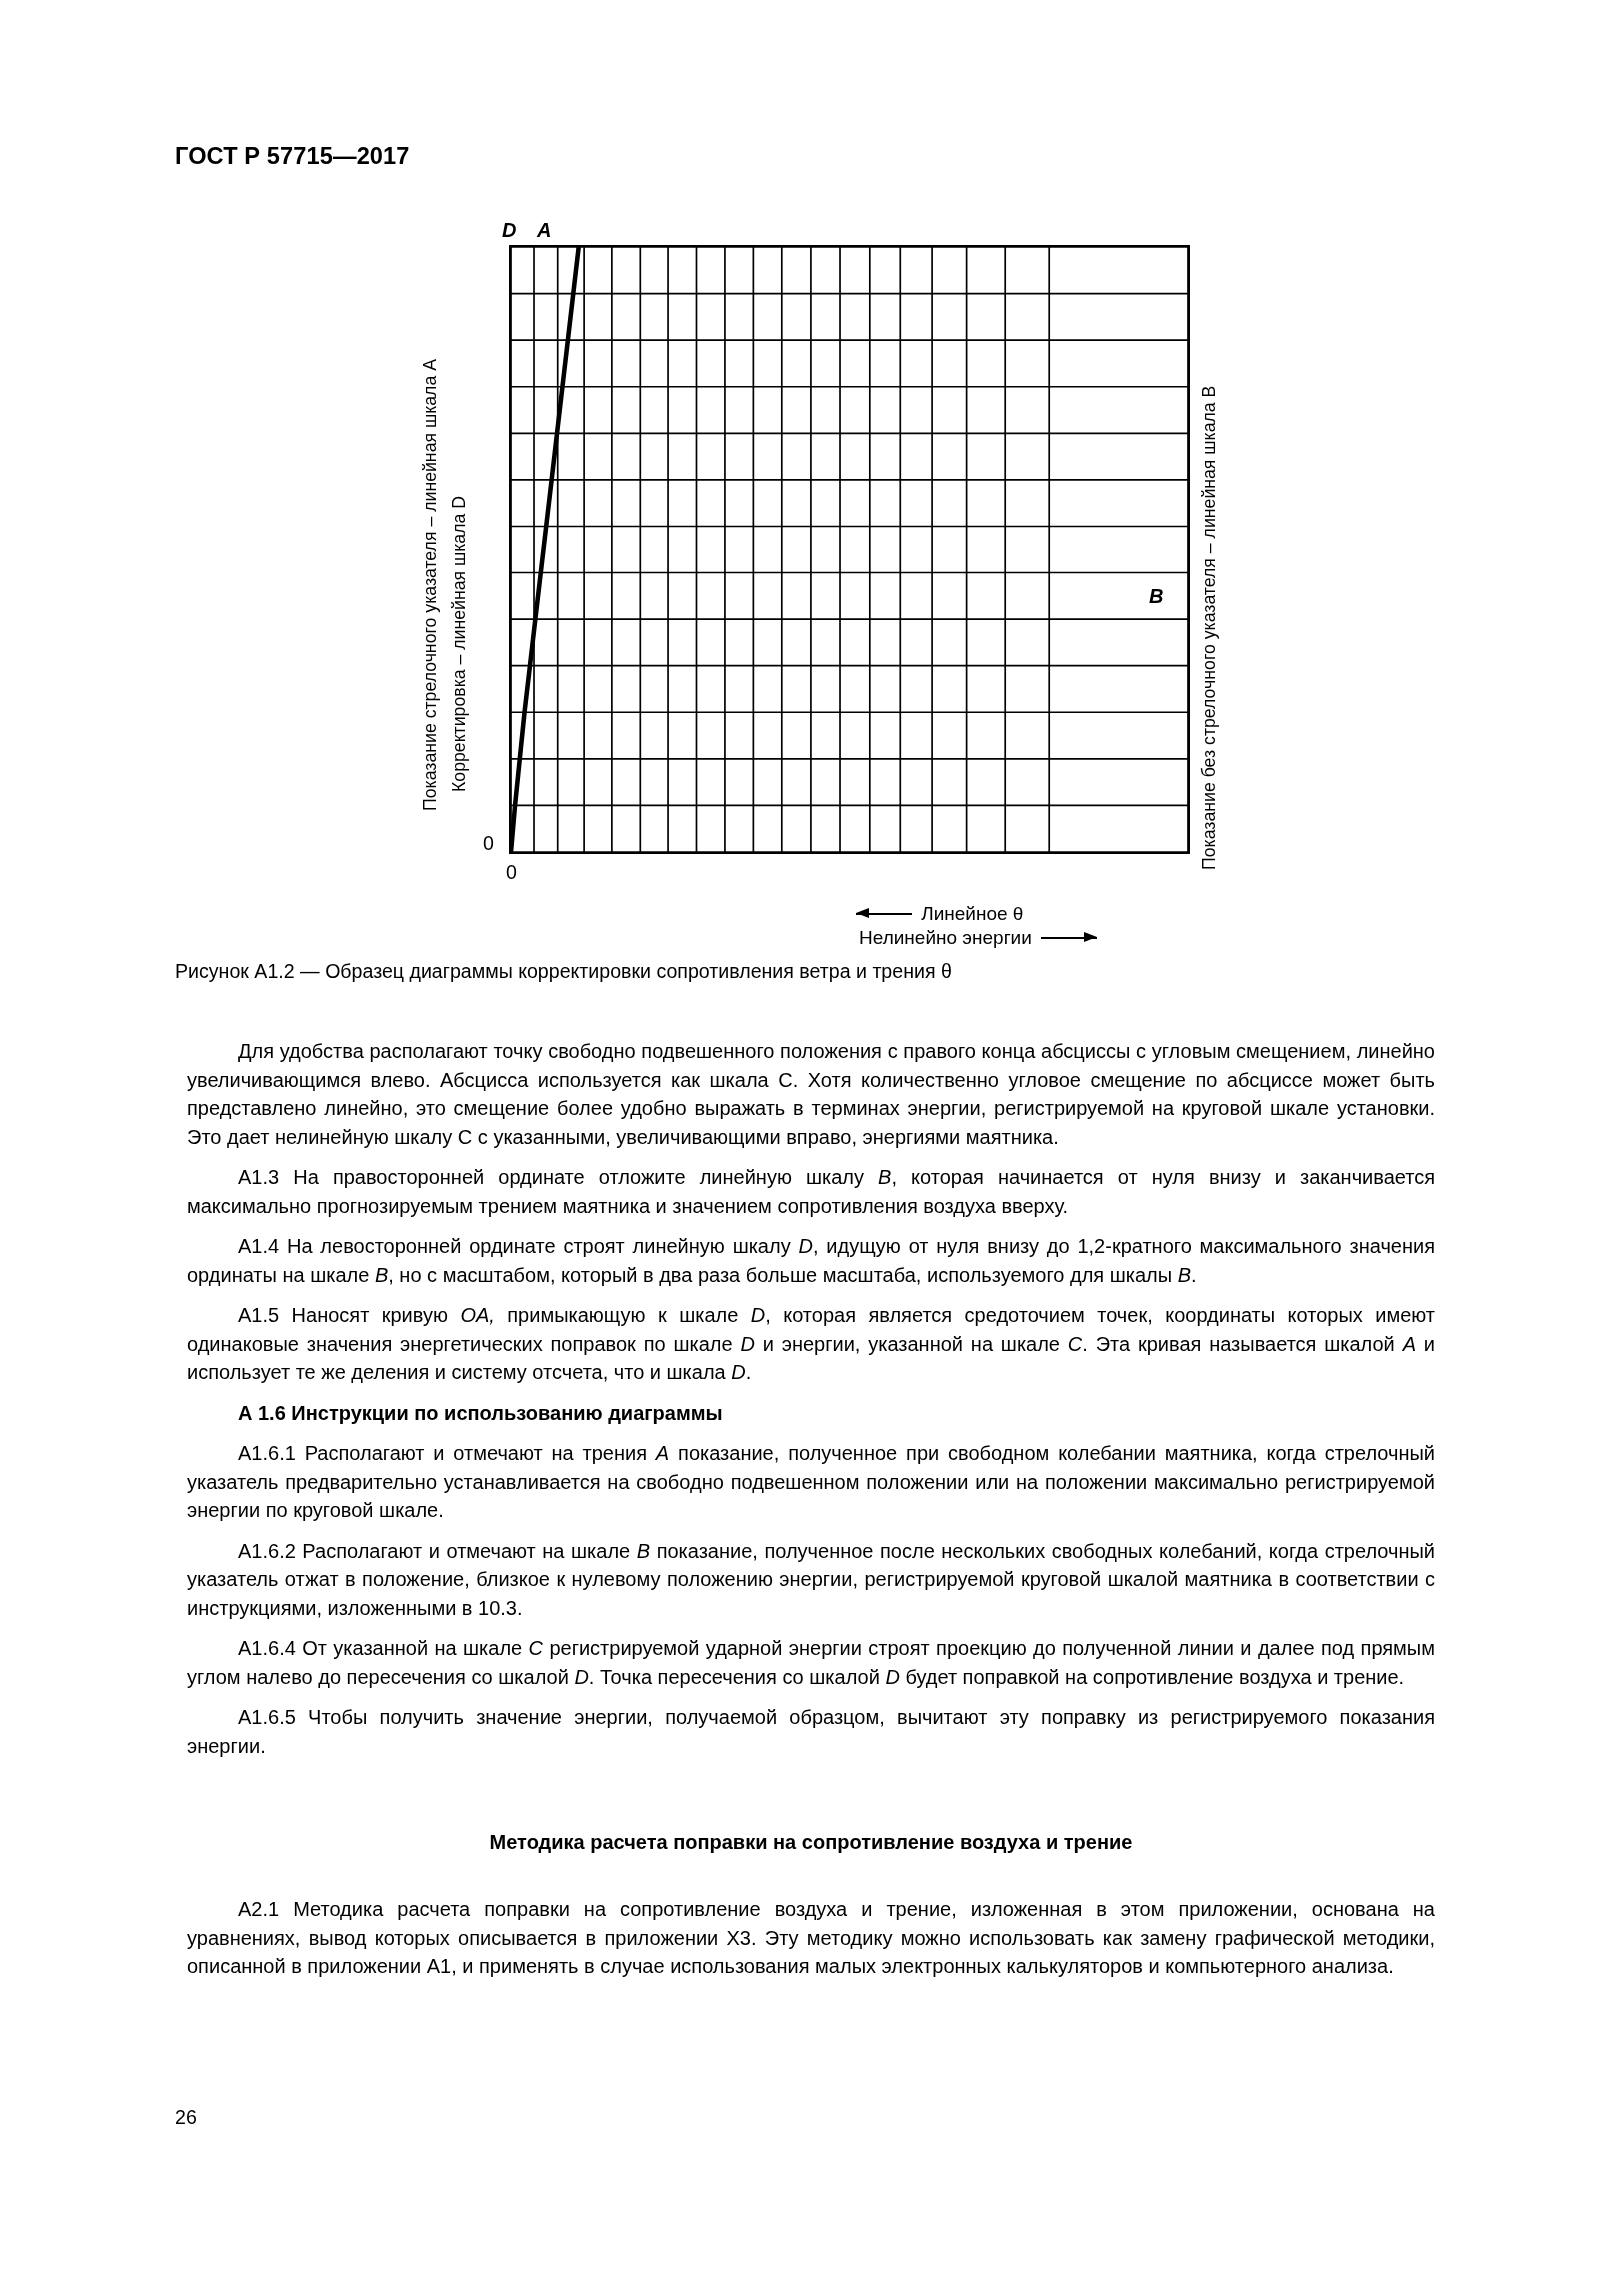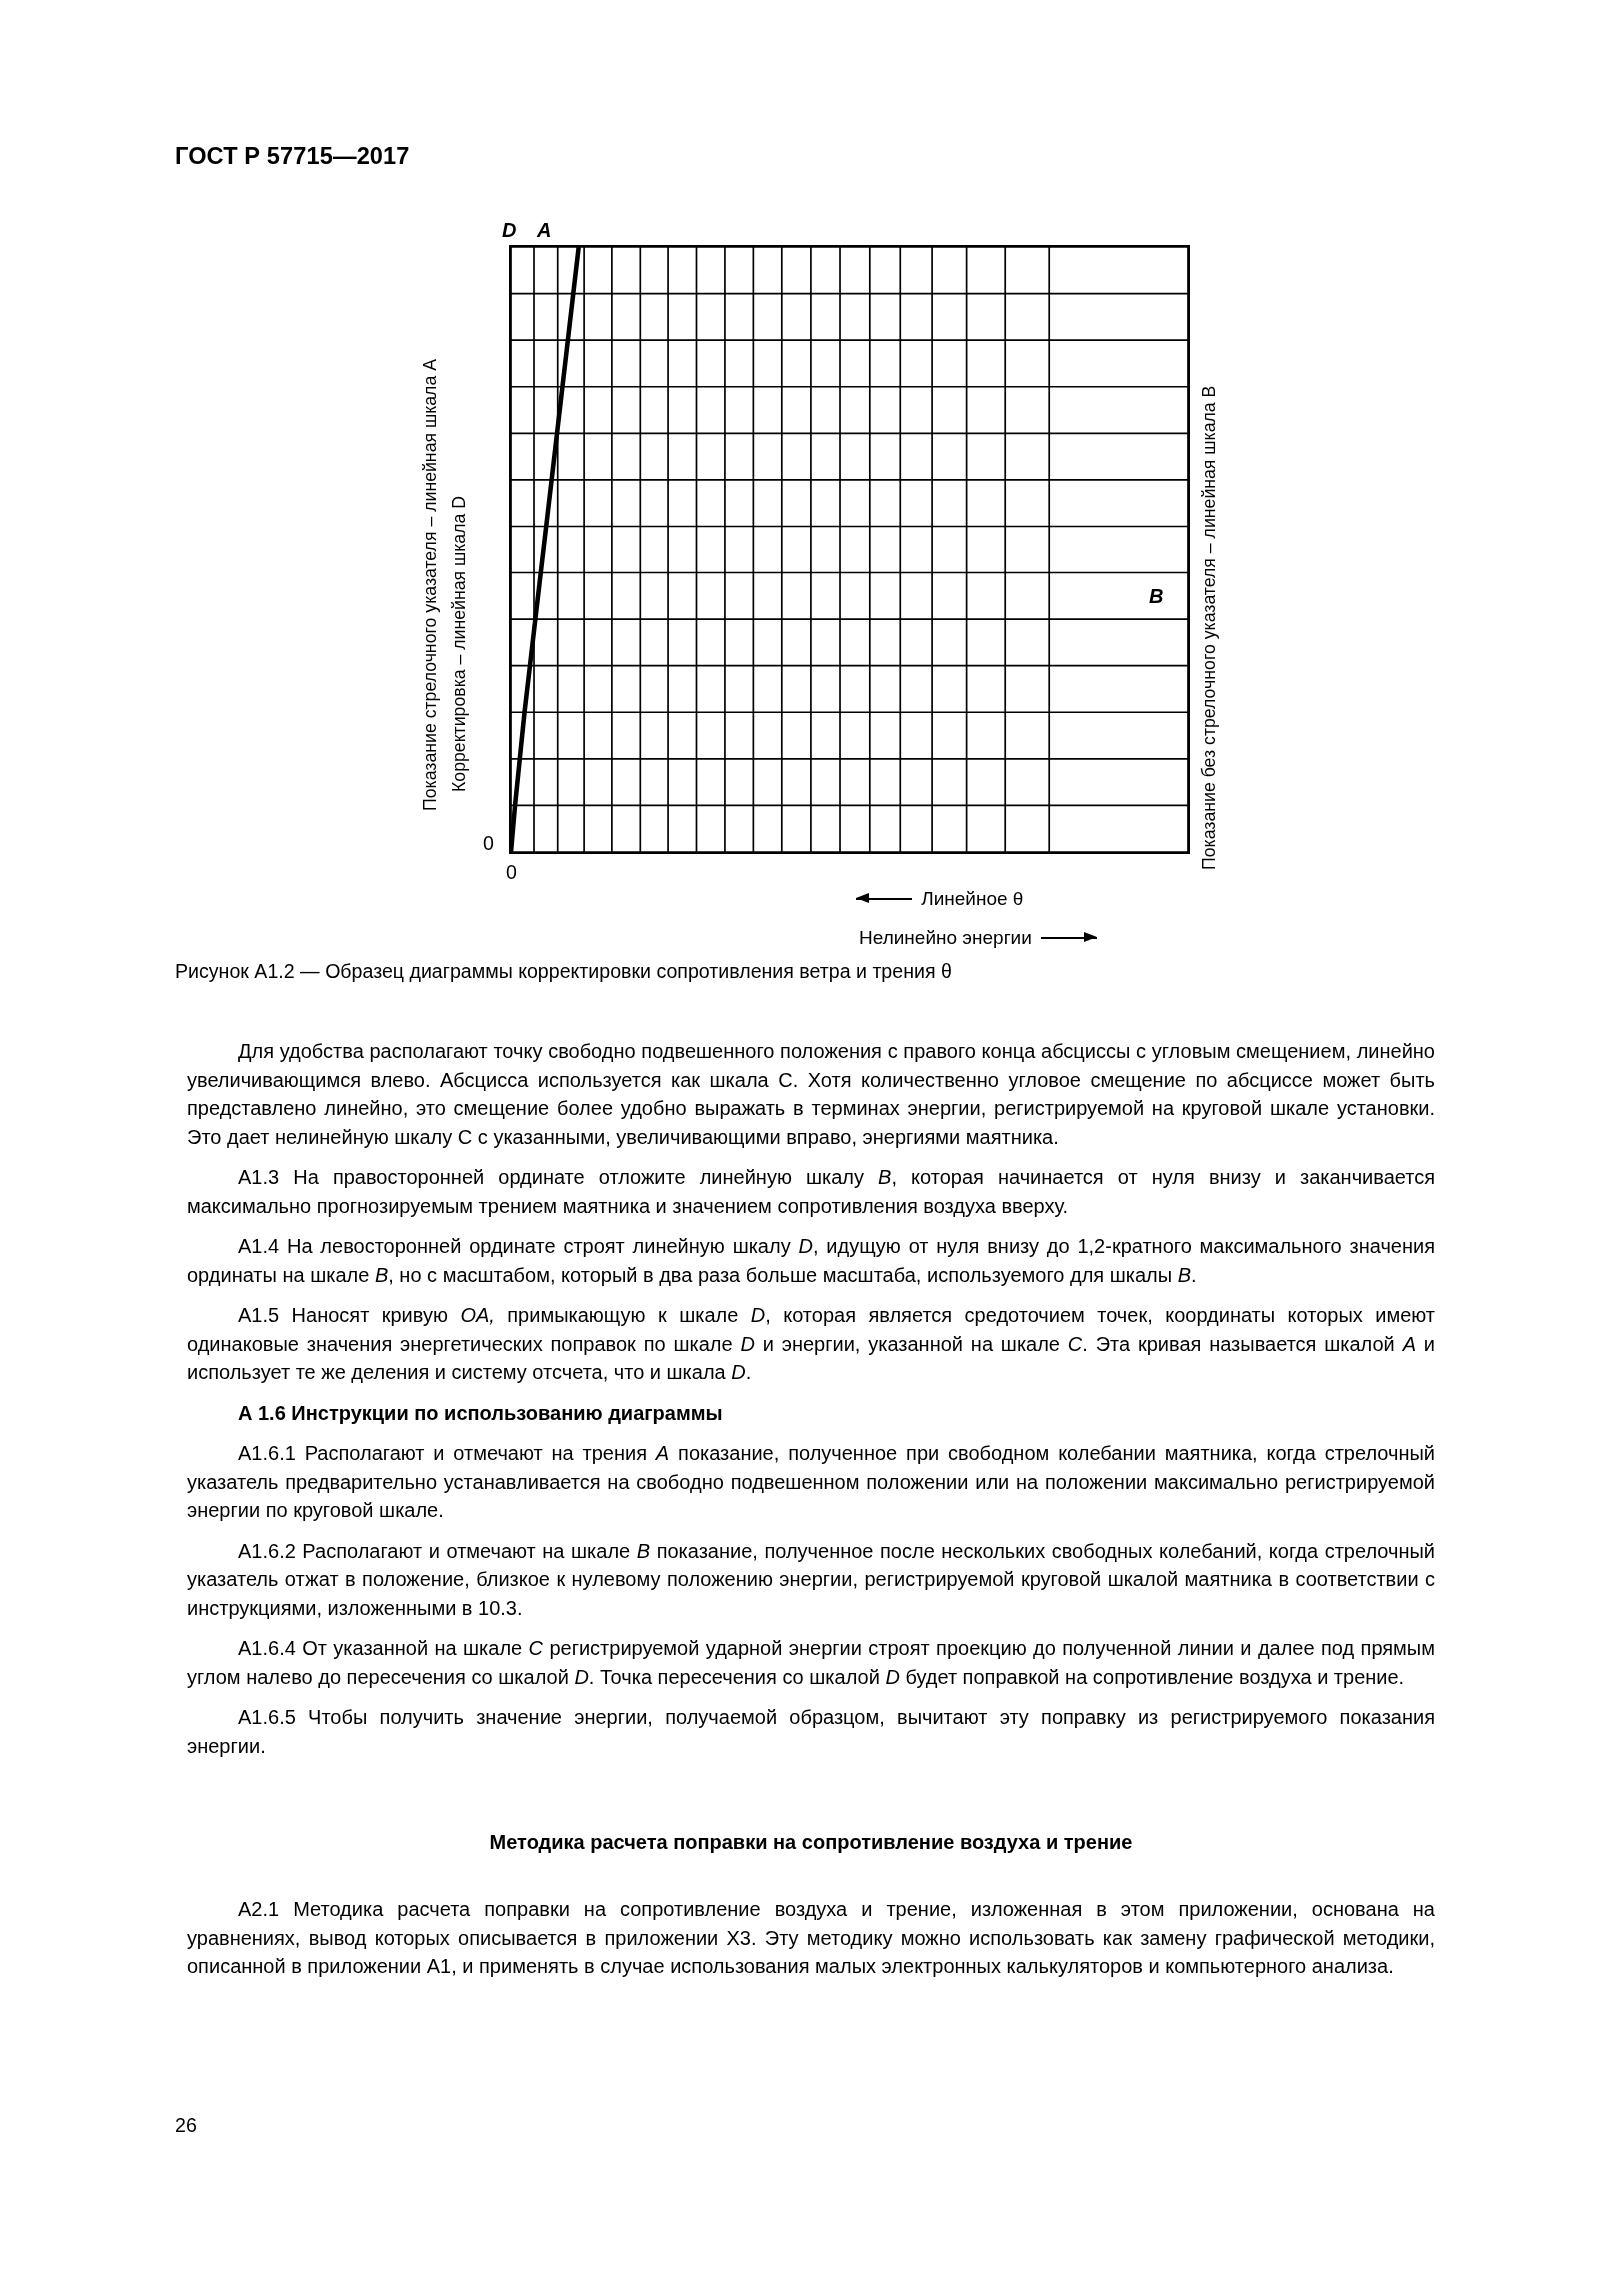--- a/index.html
+++ b/index.html
@@ -99,21 +99,21 @@
   
   .axis-note {
     position: absolute;
     font-size: 19px;
     white-space: nowrap;
     display: flex;
     align-items: center;
     gap: 9.2px;
     line-height: 1;
   }
-  .axis-note-linear    { left: 681px; top: 673px; }
+  .axis-note-linear    { left: 681px; top: 688px; }
   .axis-note-nonlinear { left: 684px; top: 712px; }
   .arrow-left, .arrow-right {
     display: inline-block;
     width: 56px;
     height: 10.5px;
     position: relative;
   }
   .arrow-left::before, .arrow-right::before {
     content: "";
     position: absolute;
@@ -173,21 +173,20 @@
   .body .gap-md { height: 30px; }
   .it { font-style: italic; }
 
   
   .folio {
     position: absolute;
     left: 175px;
     top: 2108px;
     font-size: 19.6px;
     line-height: 1;
-    margin-top: 8px;
   }
 </style>
 </head>
 <body>
 
 <div class="page">
 
   <div class="std-header">ГОСТ Р 57715—2017</div>
 
   <div class="figure">

